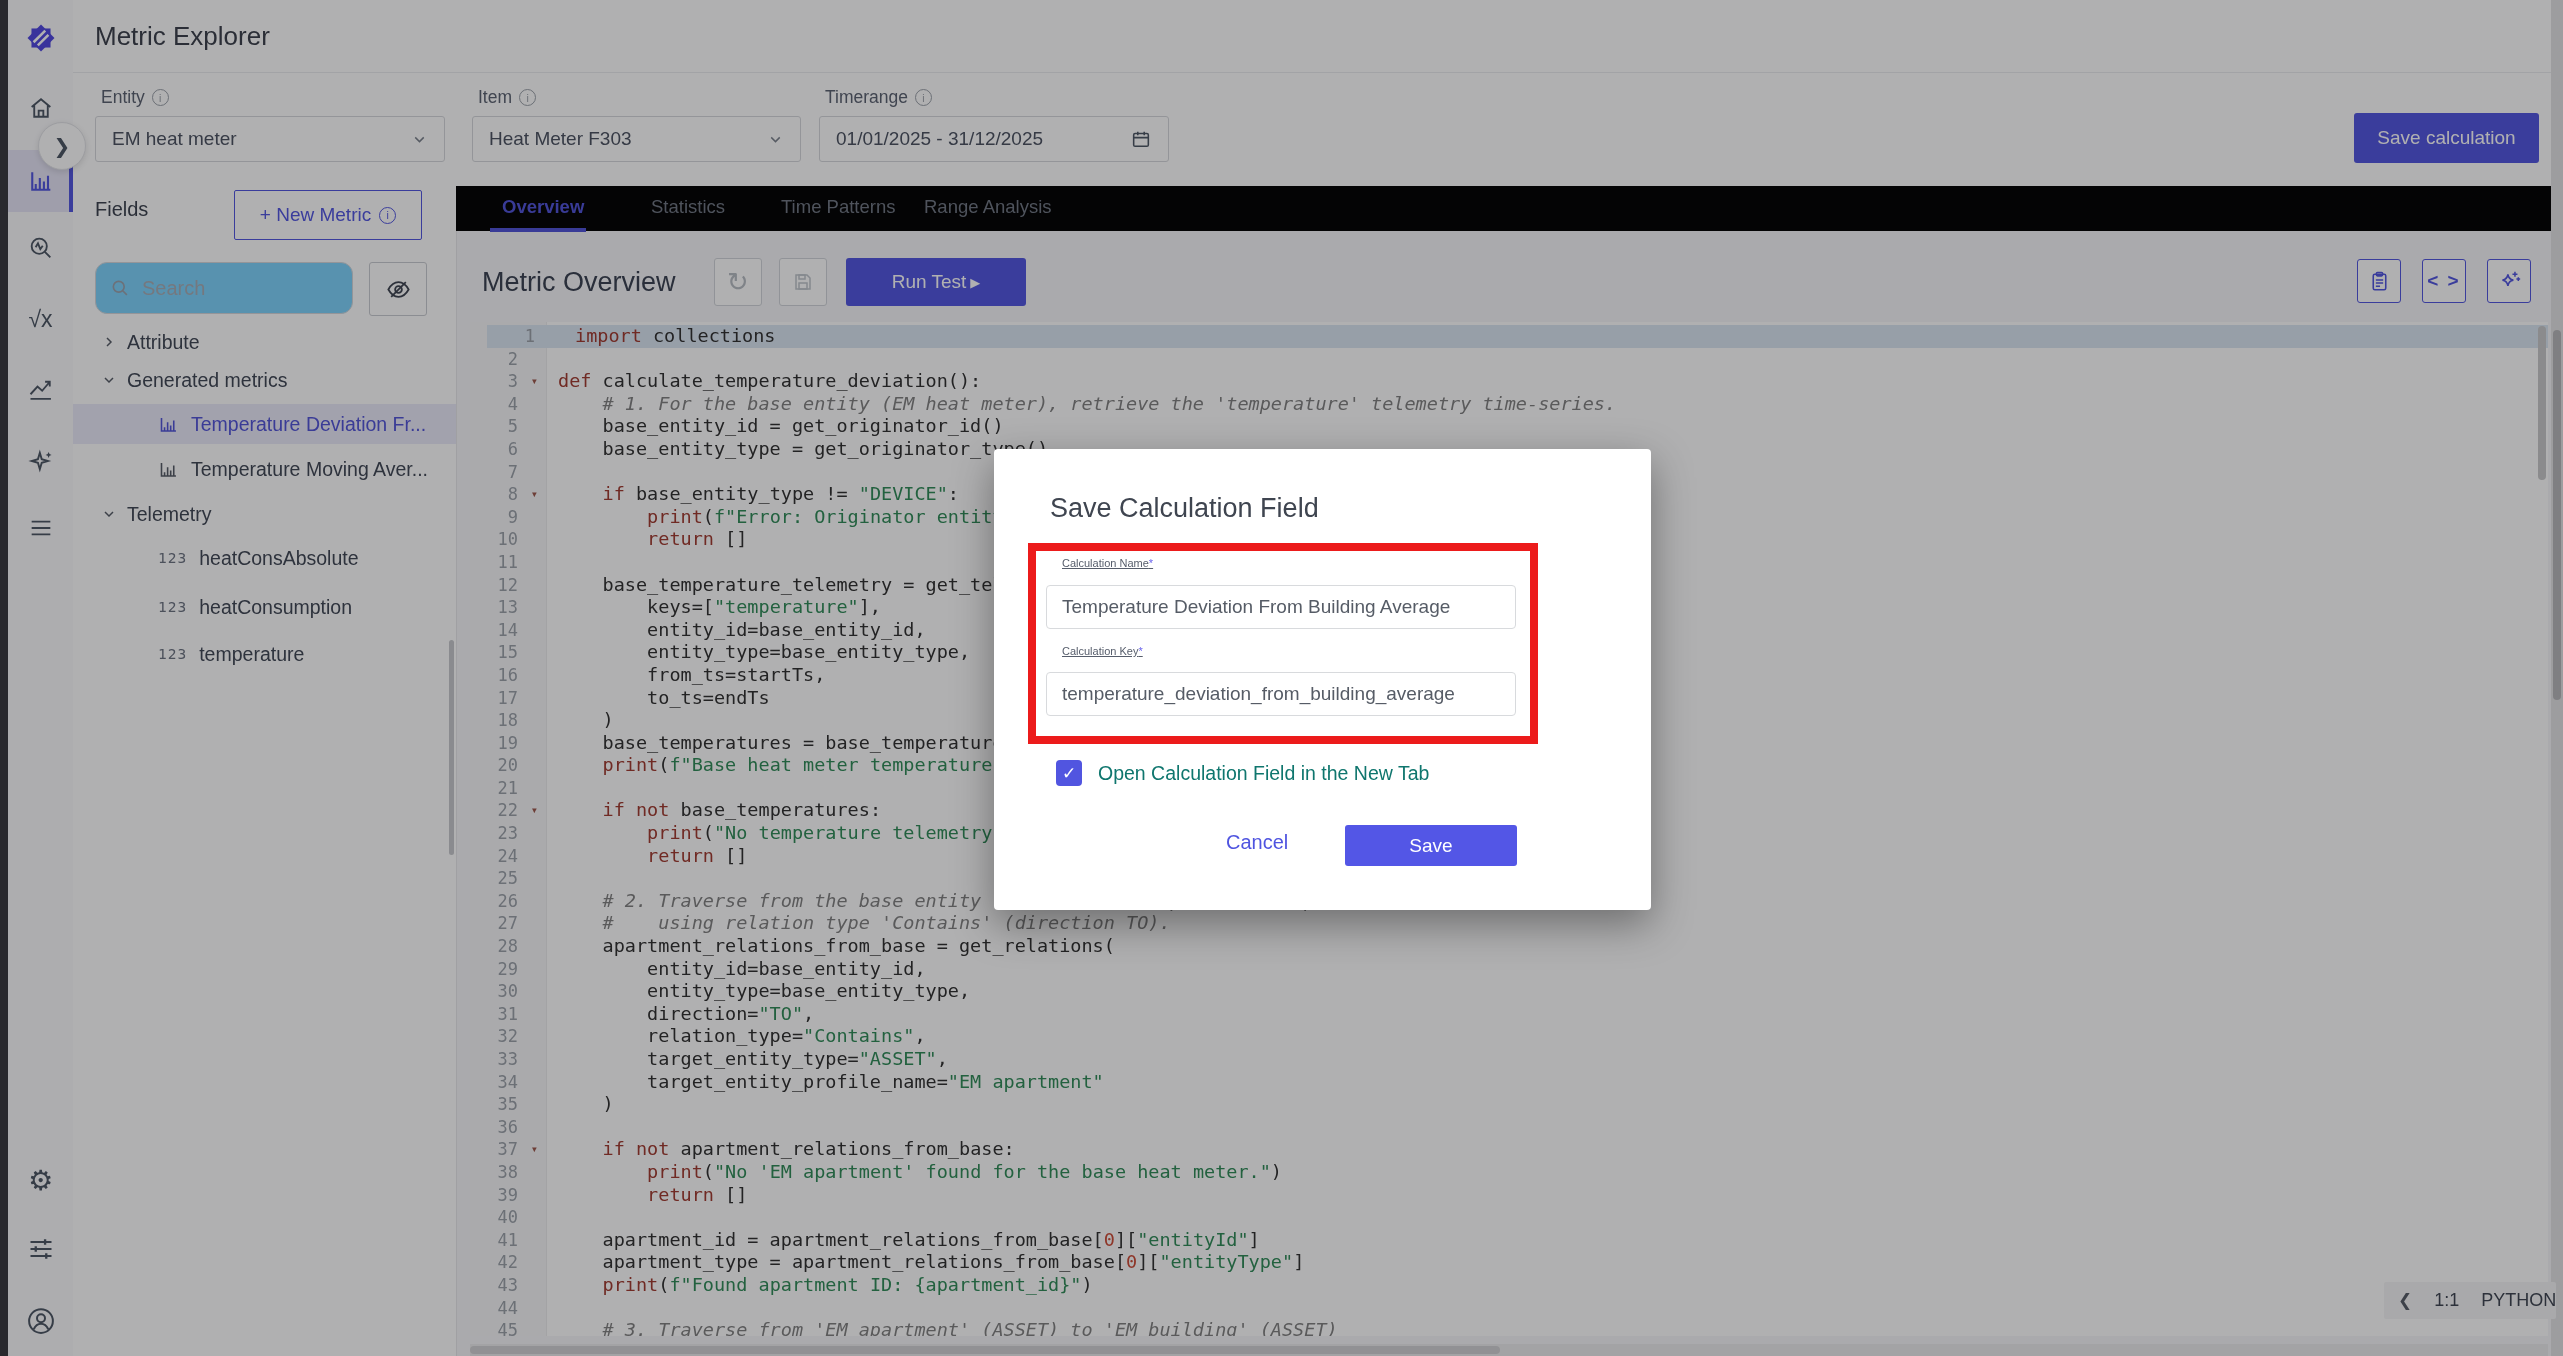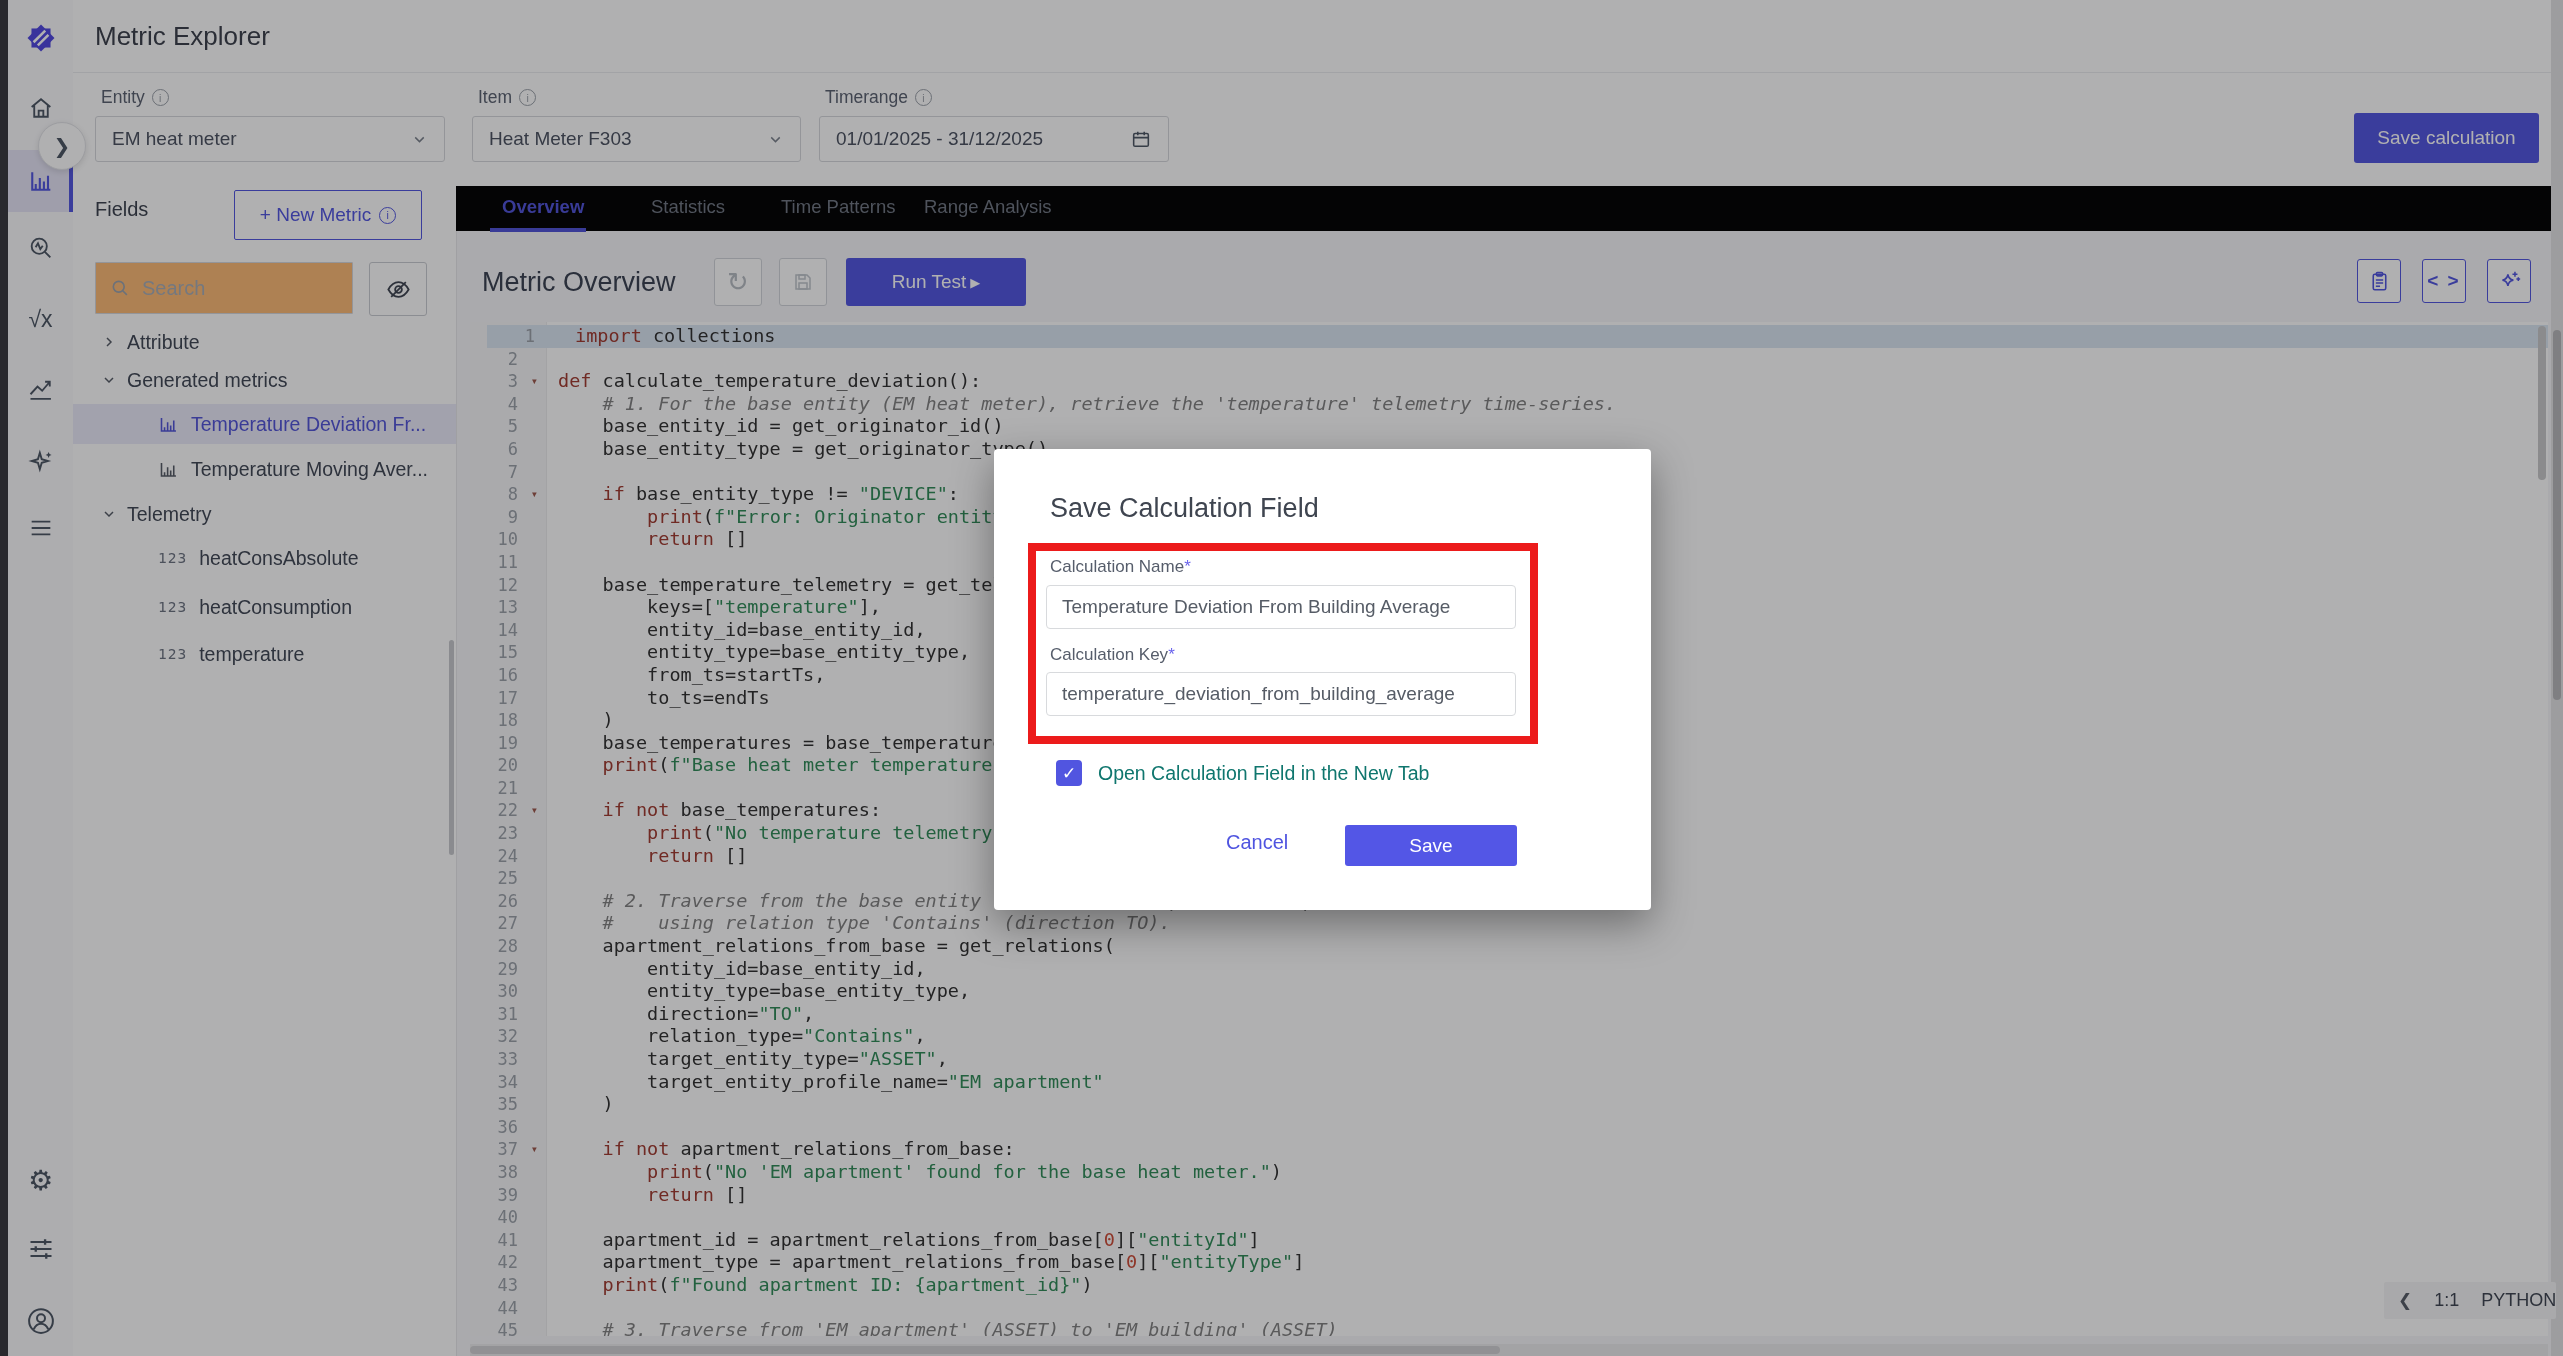--- a/index.html
+++ b/index.html
@@ -27,22 +27,22 @@
         font-size:10.5px;align-items:center;justify-content:center;font-style:normal;}
   .select{position:absolute;height:46px;background:#fff;border:1.5px solid #d6d8dc;border-radius:3px;
           display:flex;align-items:center;font-size:19px;color:#4a5160;padding:0 16px;justify-content:space-between;box-sizing:border-box;}
   .btn-primary{position:absolute;background:#5155e0;color:#fff;border-radius:3px;display:flex;align-items:center;
           justify-content:center;font-size:19px;font-weight:500;}
   
   .panel{left:73px;top:186px;width:383px;height:1170px;background:#fff;border-right:1.5px solid #e7e8eb;}
   .panel-title{position:absolute;left:22px;top:12px;font-size:20px;color:#3b414d;}
   .btn-outline{position:absolute;border:1.5px solid #5155e0;color:#5155e0;border-radius:2px;background:#fff;
           display:flex;align-items:center;justify-content:center;font-size:19px;gap:8px;}
-  .search-box{position:absolute;left:22px;top:76px;width:258px;height:52px;border:1.5px solid #d6d8dc;border-radius:1px;
-          display:flex;align-items:center;padding:0 14px;gap:10px;box-sizing:border-box;background:#fdba74;}
+  .search-box{position:absolute;left:22px;top:76px;width:258px;height:52px;border:1.5px solid #d6d8dc;border-radius:12px;
+          display:flex;align-items:center;padding:0 14px;gap:10px;box-sizing:border-box;background:#7dd3fc;}
   .search-box input{border:none;outline:none;font-size:20px;color:#4a5160;width:170px;background:transparent;
           font-family:"Liberation Sans","DejaVu Sans",sans-serif;}
   .search-box input::placeholder{color:#a7adb6;}
   .eye-btn{position:absolute;left:296px;top:76px;width:56px;height:52px;border:1.5px solid #c9ccd1;border-radius:3px;
           display:flex;align-items:center;justify-content:center;background:#fff;}
   .tree-row{position:absolute;left:0;width:383px;height:36px;display:flex;align-items:center;font-size:19.5px;color:#3f4654;}
   .tree-row .chev{margin-left:28px;margin-right:10px;display:flex;color:#555b66;}
   .tree-row.item{padding-left:0;}
   .tree-row .mini-ic{margin-left:85px;margin-right:12px;display:flex;}
   .tree-row.selected{background:#ebeafa;height:40px;color:#5053d8;}
@@ -81,21 +81,21 @@
   .page-thumb{position:absolute;left:2px;top:330px;width:8px;height:370px;background:#b7b7ba;border-radius:4px;}
   .status-widget{left:2384px;top:1282px;width:172px;height:37px;background:#f5f5f6;border-radius:2px;
        display:flex;align-items:center;gap:22px;padding-left:14px;box-sizing:border-box;font-size:18px;color:#3d4450;}
   .status-widget .chev-l{font-size:17px;color:#555b66;}
   
   .backdrop{left:0;top:0;width:2563px;height:1356px;background:rgba(12,12,16,0.325);z-index:50;}
   .modal{left:994px;top:449px;width:657px;height:461px;background:#fff;border-radius:4px;z-index:60;
        box-shadow:0 14px 42px rgba(0,0,0,.38);}
   .modal-title{position:absolute;left:56px;top:44px;font-size:27px;color:#3f4550;}
   .red-box{position:absolute;left:34px;top:94px;width:510px;height:201px;border:8px solid #ec1b1b;box-sizing:border-box;z-index:3;}
-  .m-label{position:absolute;left:56px;font-size:17px;color:#565d6b;}
+  .m-label{position:absolute;left:68px;font-size:11px;color:#565d6b;text-decoration:underline;}
   .m-label .req{color:#6a63ec;}
   .m-input{position:absolute;left:52px;width:470px;height:44px;border:1.5px solid #d8dadd;border-radius:4px;
        font-size:19px;color:#565c66;padding:0 15px;box-sizing:border-box;outline:none;
        font-family:"Liberation Sans","DejaVu Sans",sans-serif;background:#fff;}
   .checkbox{position:absolute;left:62px;top:311px;width:26px;height:26px;background:#5155e0;border-radius:4px;
        display:flex;align-items:center;justify-content:center;color:#fff;font-size:17px;}
   .cb-label{position:absolute;left:104px;top:313px;font-size:19.5px;color:#0f766e;}
   .cancel-link{position:absolute;left:232px;top:382px;font-size:20px;font-weight:500;color:#4f54e0;}
   .save-btn{position:absolute;left:351px;top:376px;width:172px;height:41px;background:#5356e6;color:#fff;border-radius:3px;
        display:flex;align-items:center;justify-content:center;font-size:19px;font-weight:500;}

